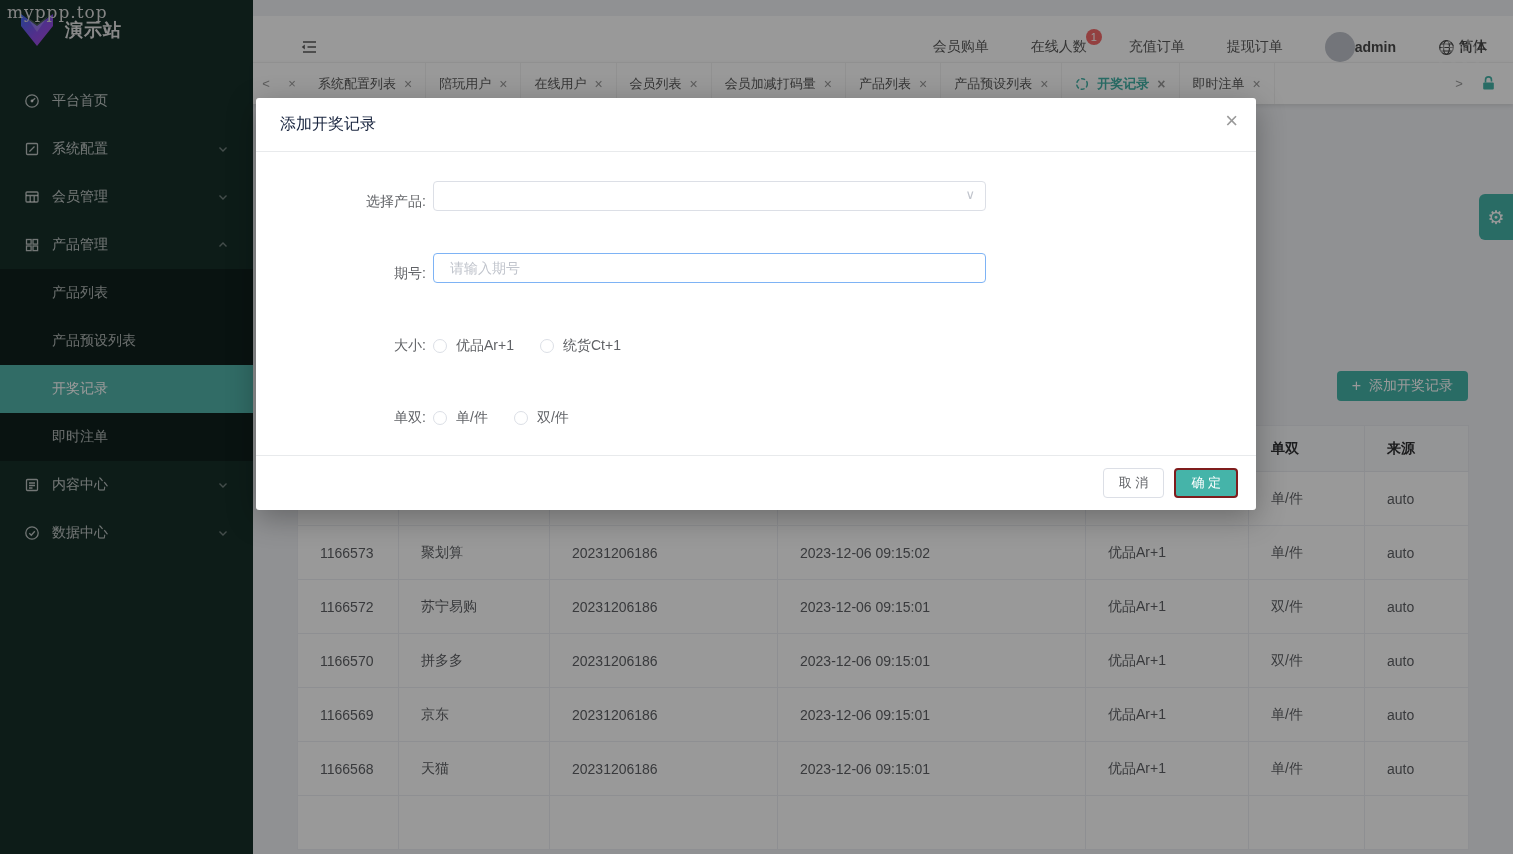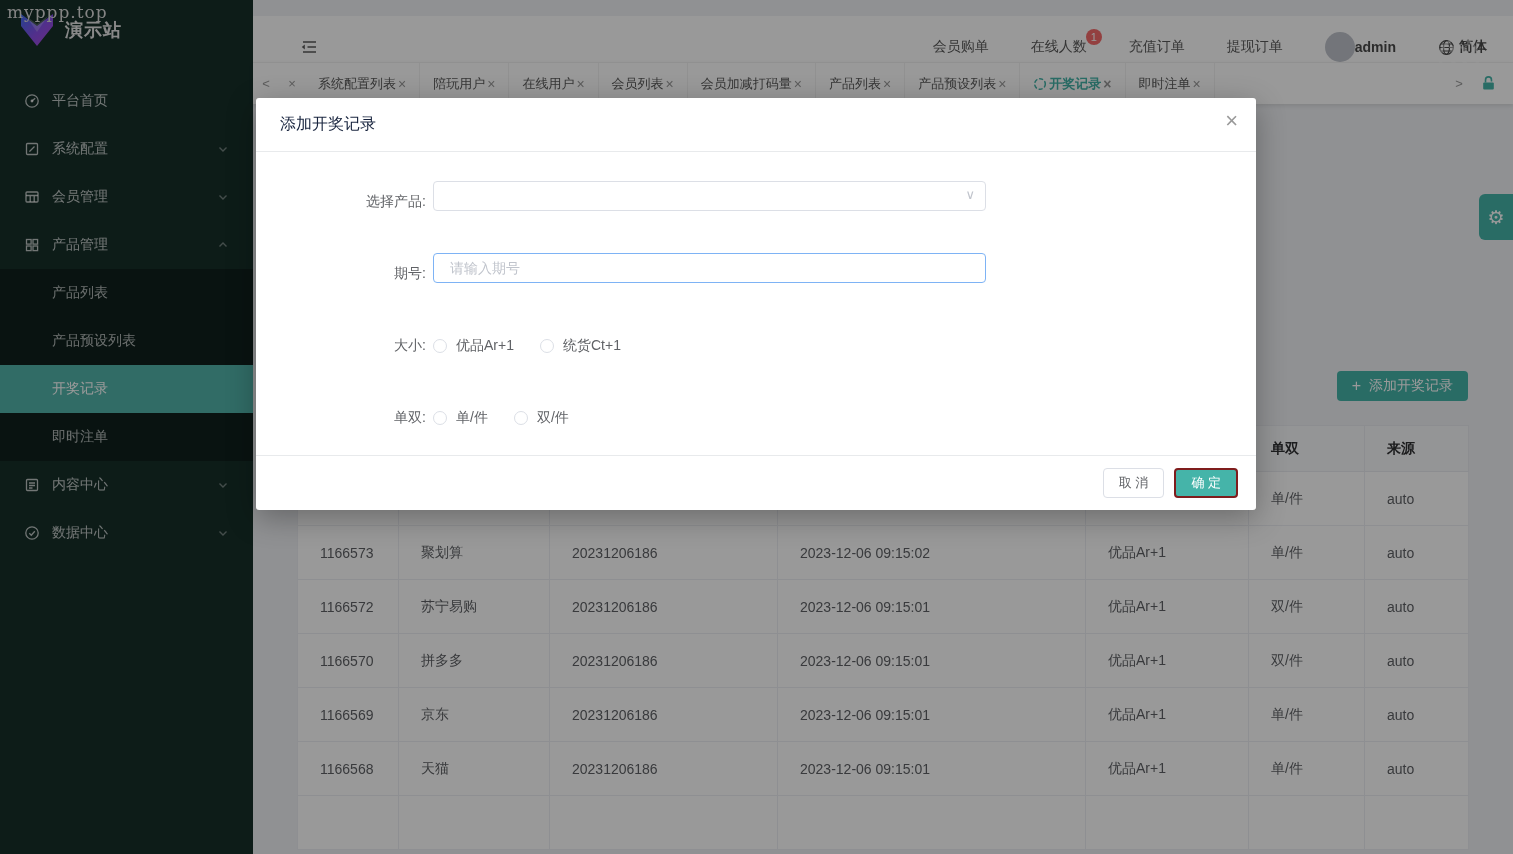--- a/index.html
+++ b/index.html
@@ -31,21 +31,21 @@
   .user{ display:flex; align-items:center; cursor:pointer; }
   .avatar{ width:30px; height:30px; border-radius:50%; background:#c0c4cc; }
   .uname{ font-size:14px; color:#4a4a4a; font-weight:bold; }
   .lang{ display:flex; align-items:center; gap:4px; cursor:pointer; color:#4a4a4a; font-size:14px; font-weight:bold; }
 
   
   .tabbar{ position:absolute; left:253px; top:62px; right:0; height:42px; background:#fff; display:flex; align-items:center;
            z-index:1; border-top:1px solid #f0f0f0; box-shadow:0 2px 4px rgba(0,0,0,.1); }
   .tscroll{ width:26px; text-align:center; color:#9a9a9a; font-size:13px; cursor:pointer; }
   .tab{ height:100%; display:flex; align-items:center; padding:0 13px; font-size:13px; color:#5a5a5a;
-        border-right:1px solid #f2f2f2; gap:2px; cursor:pointer; white-space:nowrap; }
+        border-right:1px solid #f2f2f2; gap:8px; cursor:pointer; white-space:nowrap; }
   .tab:first-of-type{ border-left:1px solid #f2f2f2; }
   .tab .x{ color:#9a9a9a; font-size:14px; }
   .tab.active{ color:#45b4a9; font-weight:bold; }
   .tab-right{ margin-left:auto; display:flex; align-items:center; gap:8px; margin-right:16px; }
 
   
   .content{ position:absolute; left:253px; top:104px; right:0; bottom:0; background:#f0f2f5; }
   .add-btn{ position:absolute; right:45px; top:267px; height:30px; background:#45b4a9; color:#fff; border:none;
             border-radius:4px; font-size:14px; display:flex; align-items:center; padding:0 15px; gap:8px; cursor:pointer;
             font-family:inherit; }

